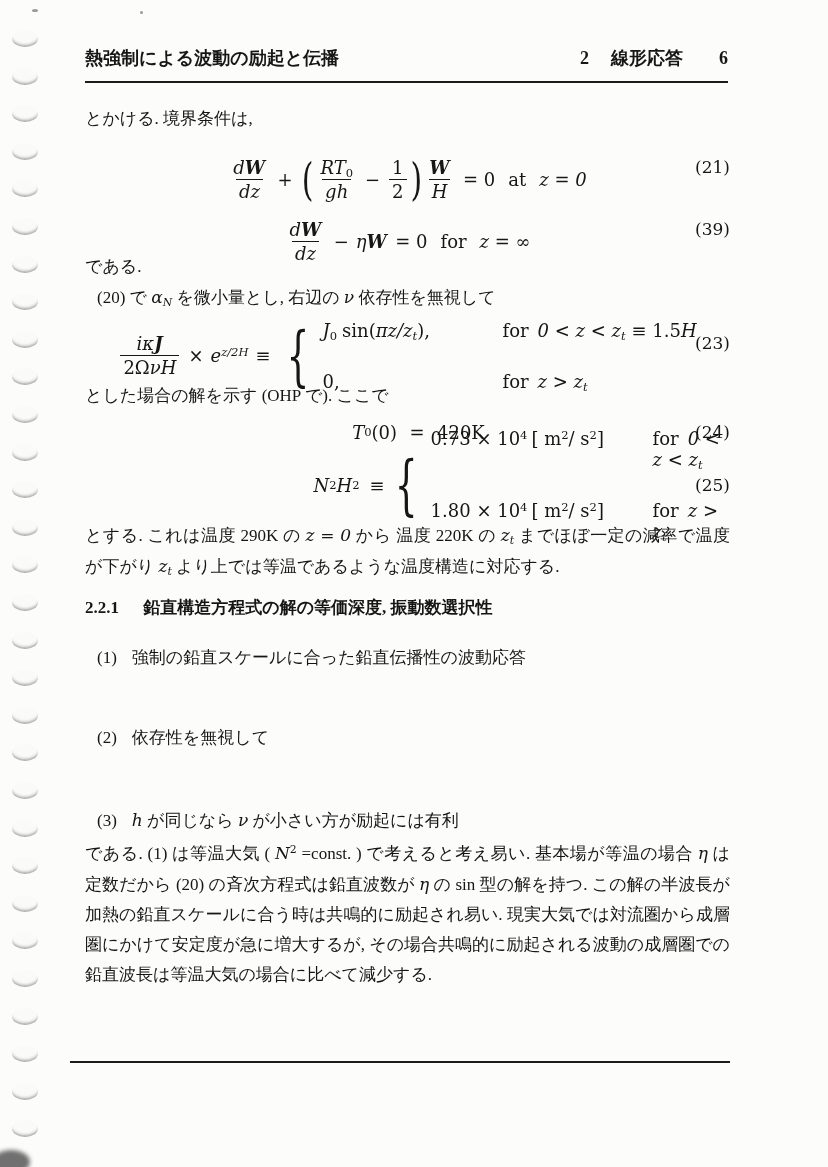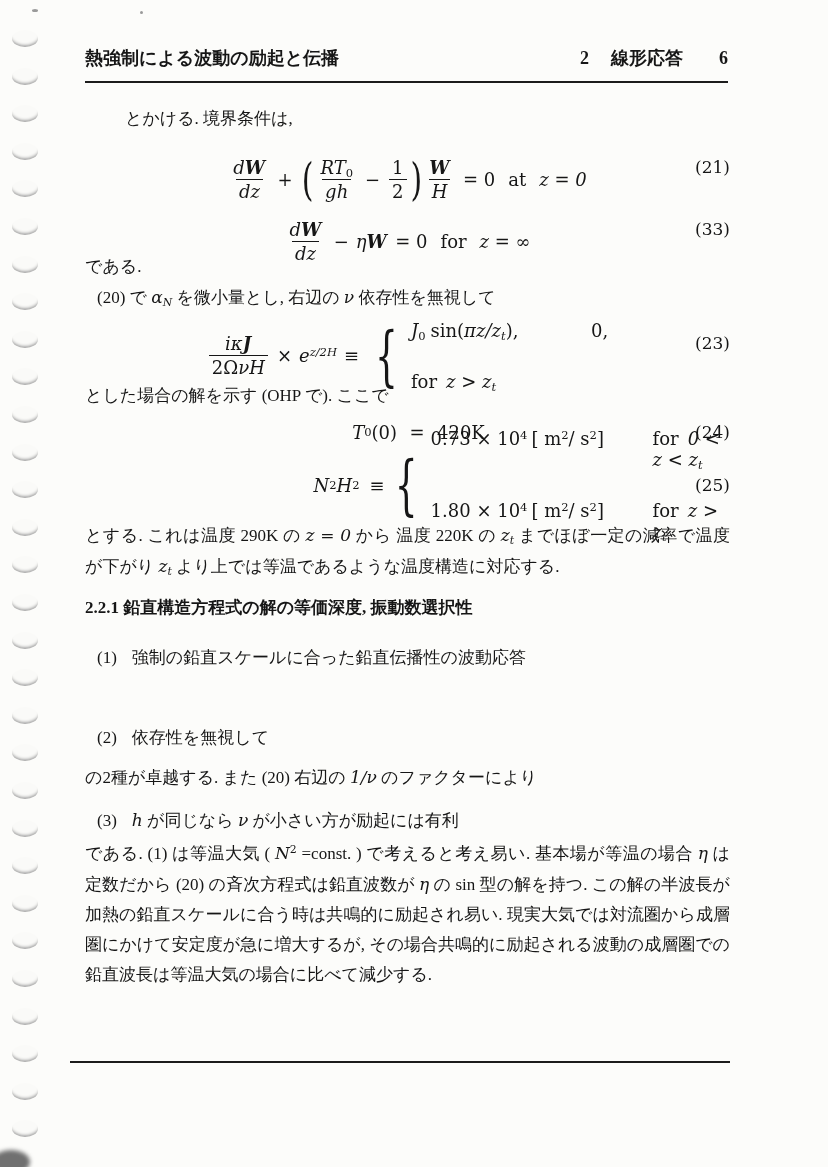--- a/index.html
+++ b/index.html
@@ -91,21 +91,21 @@
   <div class="header-row">
     <span>熱強制による波動の励起と伝播</span>
     <span class="hdr-right">
       <span>2</span>
       <span>線形応答</span>
       <span style="margin-left:14px">6</span>
     </span>
   </div>
   <div class="rule" style="left:85px;top:81px;width:643px;"></div>
 
-  <p class="para" style="top:104px;margin-left:40px;">
+  <p class="para" style="top:104px;">
     <span>とかける. 境界条件は,</span>
   </p>
 
   <div class="eqrow" style="top:136px;height:62px;">
     <div class="eqbody">
       <span class="frac">
         <span class="fn"><i class="mi">d</i><span class="cal">W</span></span>
         <span class="fd mi">dz</span>
       </span>
       <span class="op rm">+</span>
@@ -136,21 +136,21 @@
       <span class="frac">
         <span class="fn"><i class="mi">d</i><span class="cal">W</span></span>
         <span class="fd mi">dz</span>
       </span>
       <span class="op rm">−</span>
       <span><i class="mi">η</i><span class="cal">W</span></span>
       <span class="rm" style="margin-left:8px;">= 0</span>
       <span class="rm kw">for</span>
       <span class="mi">z = ∞</span>
     </div>
-    <div class="eqno">(33)</div>
+    <div class="eqno">(39)</div>
   </div>
 
   <p class="para" style="top:252px;">
     <span>である.</span>
   </p>
 
   <p class="para" style="top:282px;padding-left:12px;width:633px;">
     <span>(20) で </span><i class="mi">α</i><sub class="mi">N</sub><span> を微小量とし, 右辺の </span><i class="mi">ν</i><span> 依存性を無視して</span>
   </p>
 
@@ -160,20 +160,21 @@
         <span class="fn"><span class="mi">iκ</span><span class="cal">J</span></span>
         <span class="fd"><span class="rm">2Ω</span><span class="mi">νH</span></span>
       </span>
       <span class="op rm">×</span>
       <span><i class="mi">e</i><sup class="mi">z/2H</sup></span>
       <span class="op rm">≡</span>
       <span class="cases">
         <span class="cbrace rm">{</span>
         <span class="cgrid">
           <span><i class="mi">J</i><sub class="rm">0</sub><span class="rm" style="margin-left:5px;">sin(</span><span class="mi">πz/z</span><sub class="mi">t</sub><span class="rm">),</span></span>
+          <span><span class="rm forword">for</span><span class="mi">0 &lt; z &lt; z</span><sub class="mi">t</sub><span class="rm"> ≡ 1.5</span><i class="mi">H</i></span>
           <span><span class="rm">0,</span></span>
           <span><span class="rm forword">for</span><span class="mi">z &gt; z</span><sub class="mi">t</sub></span>
         </span>
       </span>
     </div>
     <div class="eqno">(23)</div>
   </div>
 
   <p class="para" style="top:381px;">
     <span>とした場合の解を示す (OHP で). ここで</span>
@@ -209,34 +210,31 @@
     </span>
     <div class="eqno">(25)</div>
   </div>
 
   <p class="para" style="top:520px;">
     <span>とする. これは温度 290K の </span><i class="mi">z = 0</i><span> から 温度 220K の </span><i class="mi">z</i><sub class="mi">t</sub><span> までほぼ一定の減率で温度が下がり </span><i class="mi">z</i><sub class="mi">t</sub><span> より上では等温であるような温度構造に対応する.</span>
   </p>
 
   <h3 class="h221">
     <span>2.2.1</span>
-    <span style="">鉛直構造方程式の解の等価深度, 振動数選択性</span>
+    <span style="margin-left:20px;">鉛直構造方程式の解の等価深度, 振動数選択性</span>
   </h3>
 
 
   <p class="itemrow" style="top:644px;">
     <span class="ilabel">(1)</span><span>強制の鉛直スケールに合った鉛直伝播性の波動応答</span>
   </p>
   <p class="itemrow" style="top:724px;">
     <span class="ilabel">(2)</span><span>依存性を無視して</span>
   </p>
 
-  <p class="para" style="top:762px;">
-    <span>の2種が卓越する. また (20) 右辺の </span><i class="mi">1/ν</i><span> のファクターにより</span>
-  </p>
 
   <p class="itemrow" style="top:806px;">
     <span class="ilabel">(3)</span><i class="mi">h</i><span> が同じなら </span><i class="mi">ν</i><span> が小さい方が励起には有利</span>
   </p>
 
   <p class="para" style="top:838px;">
     <span>である. (1) は等温大気 ( </span><i class="mi">N</i><sup class="rm">2</sup><span> =const. ) で考えると考え易い. 基本場が等温の場合 </span><i class="mi">η</i><span> は定数だから (20) の斉次方程式は鉛直波数が </span><i class="mi">η</i><span> の sin 型の解を持つ. この解の半波長が加熱の鉛直スケールに合う時は共鳴的に励起され易い. 現実大気では対流圏から成層圏にかけて安定度が急に増大するが, その場合共鳴的に励起される波動の成層圏での鉛直波長は等温大気の場合に比べて減少する.</span>
   </p>
 
   <div class="rule" style="left:70px;top:1061px;width:660px;"></div>

